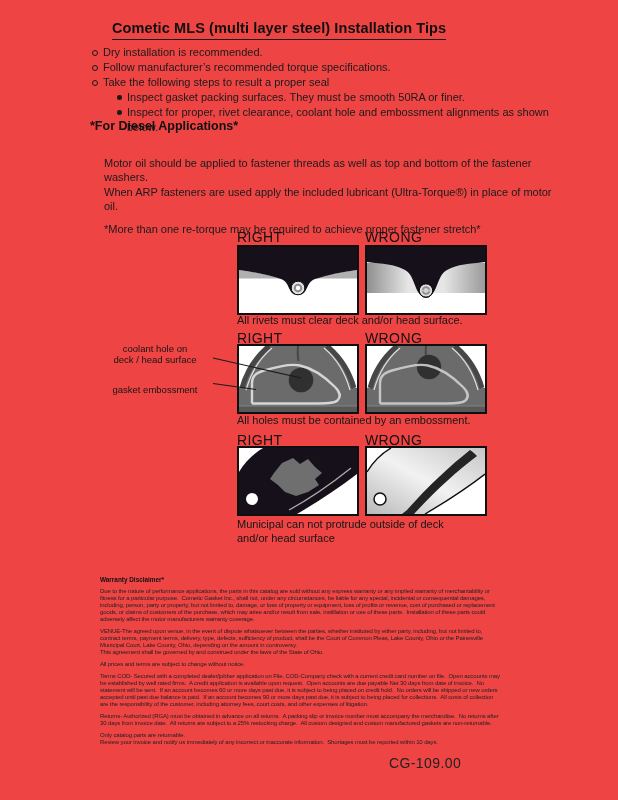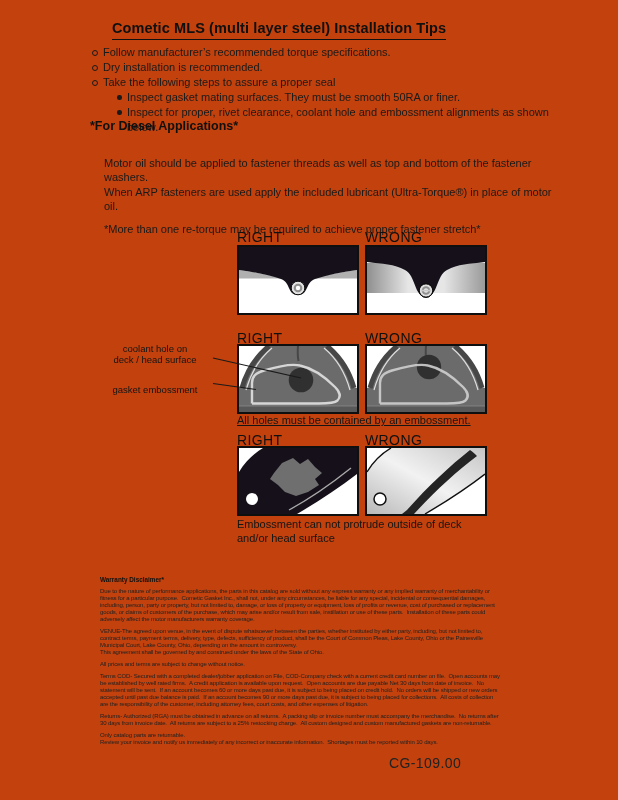--- a/index.html
+++ b/index.html
@@ -1,16 +1,16 @@
 <!DOCTYPE html>
 <html><head>
 <meta charset="utf-8">
 <style>
   html,body{margin:0;padding:0;background:#ffffff;}
-  .page{position:relative;width:618px;height:800px;background:#c2410c;overflow:hidden;
+  .page{position:relative;width:618px;height:800px;background:#ef4444;overflow:hidden;
         font-family:"Liberation Sans",sans-serif;color:#1a1a1a;margin:0 auto;}
 
   .title{position:absolute;left:112px;top:20px;margin:0;font-size:14.5px;font-weight:bold;
          color:#101010;border-bottom:1.6px solid #101010;padding-bottom:2.5px;letter-spacing:0.1px;}
 
   .tips{position:absolute;left:92px;top:45px;width:470px;margin:0;padding:0;list-style:none;}
   .tip{position:relative;padding-left:11px;font-size:11px;line-height:15px;}
   .tip.sub{margin-left:24px;}
   .o-bullet{position:absolute;left:0;top:4.5px;width:4px;height:4px;border:1px solid #1a1a1a;
             border-radius:50%;}
@@ -41,33 +41,33 @@
 </head>
 <body>
 
 <div class="page">
 
   <h1 class="title">Cometic MLS (multi layer steel) Installation Tips</h1>
 
   <ul class="tips">
     <li class="tip">
       <span class="o-bullet"></span>
-      <span>Follow manufacturer’s recommended torque specifications.</span>
+      <span>Dry installation is recommended.</span>
     </li>
     <li class="tip">
       <span class="o-bullet"></span>
-      <span>Dry installation is recommended.</span>
+      <span>Follow manufacturer’s recommended torque specifications.</span>
     </li>
     <li class="tip">
       <span class="o-bullet"></span>
-      <span>Take the following steps to assure a proper seal</span>
+      <span>Take the following steps to result a proper seal</span>
     </li>
     <li class="tip sub">
       <span class="f-bullet"></span>
-      <span>Inspect gasket mating surfaces.  They must be smooth 50RA or finer.</span>
+      <span>Inspect gasket packing surfaces.  They must be smooth 50RA or finer.</span>
     </li>
     <li class="tip sub">
       <span class="f-bullet"></span>
       <span>Inspect for proper, rivet clearance, coolant hole and embossment alignments as shown below.</span>
     </li>
   </ul>
 
   <div class="diesel">
     <h2>*For Diesel Applications*</h2>
     <p>Motor oil should be applied to fastener threads as well as top and bottom of the fastener washers.
@@ -102,20 +102,21 @@
       <rect width="118" height="66" fill="#ffffff"></rect>
       <rect x="0" y="16" width="118" height="30" fill="url(#gdeck1)"></rect>
       <path d="M0,0 H118 V15 C102,17 91,17 80,23 C69,28.6 71,50 59,50 C47,50 49,28.6 38,23 C27,17 16,17 0,15 Z" fill="#16101a"></path>
       <circle cx="59" cy="43.5" r="6.8" fill="#e0e0e0" stroke="#0d0d0d" stroke-width="1"></circle>
       <circle cx="59" cy="43.5" r="4.3" fill="#8f8f8f"></circle>
       <circle cx="59" cy="43.5" r="2.2" fill="#e9e9e9"></circle>
       <rect x="53.8" y="42.7" width="10.4" height="1.7" fill="#c9c9c9"></rect>
       <circle cx="59" cy="43.5" r="6.8" fill="none" stroke="#0d0d0d" stroke-width="1"></circle>
     </svg>
   </div>
+  <div class="caption" style="left:237px;top:314px;">All rivets must clear deck and/or head surface.</div>
 
   <span class="fig-label" style="left:237px;top:330px;">RIGHT</span>
   <span class="fig-label" style="left:365px;top:330px;">WRONG</span>
 
   <div class="anno" style="left:100px;top:344px;width:110px;">coolant hole on
 deck / head surface</div>
   <div class="anno" style="left:100px;top:377px;width:110px;margin-top:8px;">gasket embossment</div>
 
   <div class="diag" style="left:237px;top:344px;">
     <svg viewBox="0 0 118 66">
@@ -148,21 +149,21 @@
       <rect y="60" width="118" height="6" fill="#585858"></rect>
       <line x1="0" y1="60" x2="118" y2="60" stroke="#8c8c8c" stroke-width="0.8"></line>
     </svg>
   </div>
 
   <svg class="leader" style="left:104px;top:344px;" width="210" height="60">
     <line x1="109" y1="14" x2="197" y2="34" stroke="#1a1a1a" stroke-width="1.1"></line>
     <line x1="109" y1="39.5" x2="152" y2="45.5" stroke="#1a1a1a" stroke-width="1.1"></line>
   </svg>
 
-  <div class="caption" style="left:237px;top:414px;text-decoration:underline;">All holes must be contained by an embossment.</div>
+  <div class="caption" style="left:237px;top:414px;">All holes must be contained by an embossment.</div>
 
   <span class="fig-label" style="left:237px;top:432px;">RIGHT</span>
   <span class="fig-label" style="left:365px;top:432px;">WRONG</span>
 
   <div class="diag" style="left:237px;top:446px;">
     <svg viewBox="0 0 118 66">
       <rect width="118" height="66" fill="#16101a"></rect>
       <path d="M0,0 H24 C14,6 6,14 0,24 Z" fill="#ffffff"></path>
       <path d="M118,66 H58 C80,53 100,40 118,26 Z" fill="#ffffff"></path>
       <path d="M50,62 C72,50 92,36 112,20" stroke="#a8a8a8" stroke-width="1.4" fill="none"></path>
@@ -180,21 +181,21 @@
         </linearGradient>
       </defs>
       <rect width="118" height="66" fill="#ffffff"></rect>
       <path d="M24,0 H118 V26 C100,40 80,53 58,66 H0 V24 C6,14 14,6 24,0 Z" fill="url(#g3band)"></path>
       <path d="M0,24 C6,14 14,6 24,0" stroke="#101010" stroke-width="1.4" fill="none"></path>
       <path d="M58,66 C80,53 100,40 118,26" stroke="#101010" stroke-width="1.4" fill="none"></path>
       <path d="M103,2 C83,18 62,37 40,62 L35,66 L47,66 C68,43 89,24 110,8 C108,6 106,4 103,2 Z" fill="#242424"></path>
       <circle cx="13" cy="51" r="6" fill="#ffffff" stroke="#101010" stroke-width="1.5"></circle>
     </svg>
   </div>
-  <div class="caption" style="left:237px;top:518px;">Embossment can not protrude outside of deck
+  <div class="caption" style="left:237px;top:518px;">Municipal can not protrude outside of deck
 and/or head surface</div>
 
   <div class="fineprint">
     <h3>Warranty Disclaimer*</h3>
     <p>Due to the nature of performance applications, the parts in this catalog are sold without any express warranty or any implied warranty of merchantability or
 fitness for a particular purpose.  Cometic Gasket Inc., shall not, under any circumstances, be liable for any special, incidental or consequential damages,
 including, person, party or property, but not limited to, damage, or loss of property or equipment, loss of profits or revenue, cost of purchased or replacement
 goods, or claims of customers of the purchase, which may arise and/or result from sale, instillation or use of these parts.  Installation of these parts could
 adversely affect the motor manufacturers warranty coverage.</p>
     <p>VENUE-The agreed upon venue, in the event of dispute whatsoever between the parties, whether instituted by either party, including, but not limited to,

